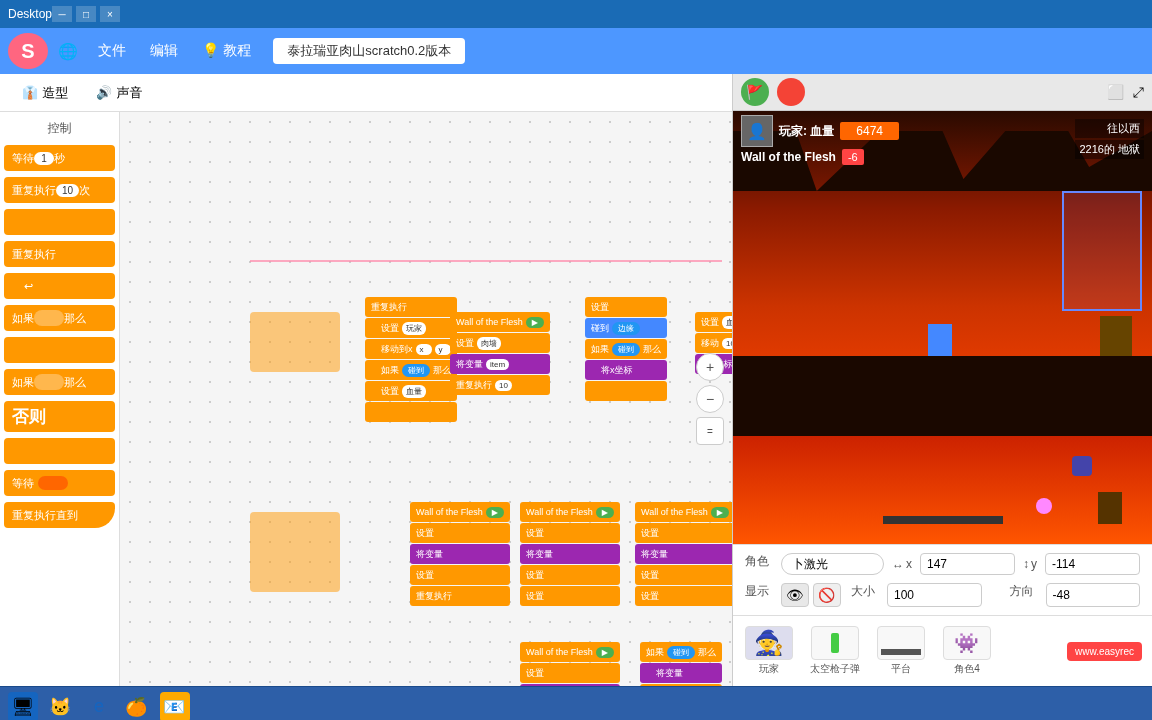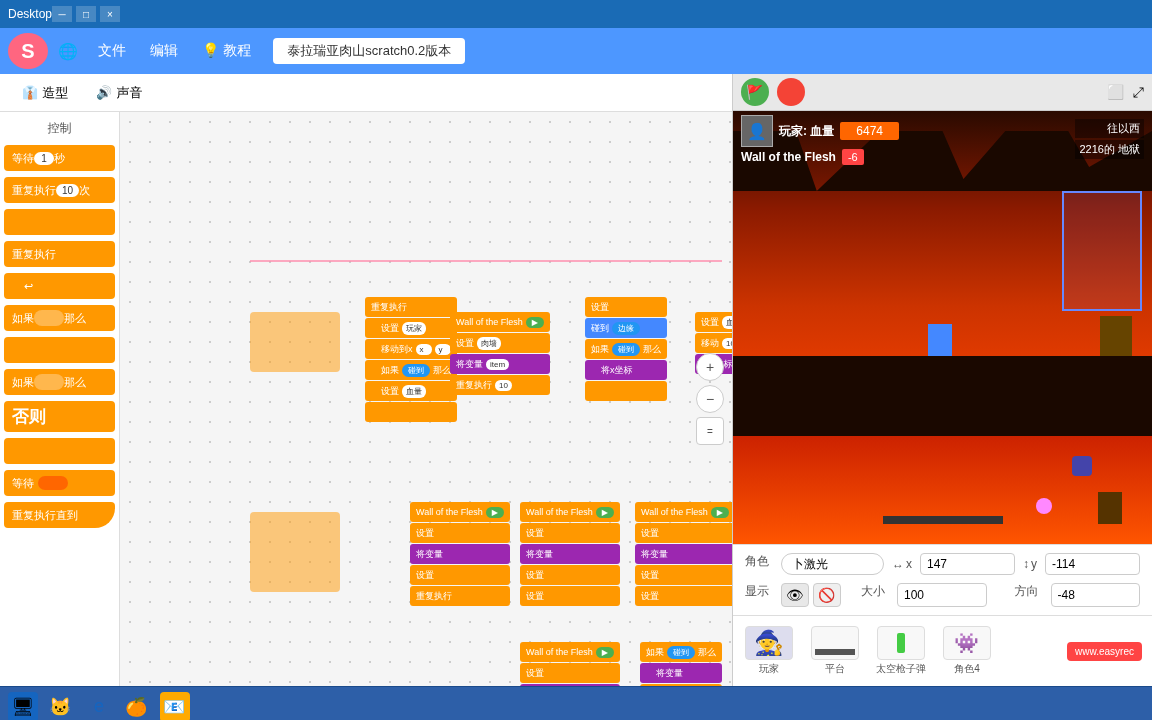--- a/index.html
+++ b/index.html
@@ -603,45 +603,45 @@
             <span>y</span>
           </span>
           <input class="prop-input" type="text" value="-114" style="">
         </div>
         <div class="props-row">
           <span class="prop-label">显示</span>
           <div class="visibility-btns">
             <button class="vis-btn active">👁</button>
             <button class="vis-btn">🚫</button>
           </div>
-          <span class="prop-label" style="margin-left:12px;font-family:Liberation Serif, serif;">大小</span>
+          <span class="prop-label" style="margin-left:2px;font-family:Liberation Serif, serif;">大小</span>
           <input class="prop-input" type="text" value="100" style="">
           <span class="prop-label" style="margin-left:20px;font-family:Liberation Serif, serif;">方向</span>
           <input class="prop-input" type="text" value="-48" style="">
         </div>
       </div>
 
       <div class="sprite-selector">
         <div class="sprite-item">
           <div class="sprite-thumbnail" style="background:#dde;">
             <span style="font-size:24px;">🧙</span>
           </div>
           <span class="sprite-name">玩家</span>
         </div>
         <div class="sprite-item">
           <div class="sprite-thumbnail">
-            <div style="width:40px;height:6px;background:#555;margin-top:18px;"></div>
-          </div>
-          <span class="sprite-name">平台</span>
+            <div style="width:8px;height:20px;background:#44cc44;border-radius:2px;"></div>
+          </div>
+          <span class="sprite-name">太空枪子弹</span>
         </div>
         <div class="sprite-item">
           <div class="sprite-thumbnail">
-            <div style="width:8px;height:20px;background:#44cc44;border-radius:2px;"></div>
-          </div>
-          <span class="sprite-name">太空枪子弹</span>
+            <div style="width:40px;height:6px;background:#555;margin-top:18px;"></div>
+          </div>
+          <span class="sprite-name">平台</span>
         </div>
         <div class="sprite-item">
           <div class="sprite-thumbnail">
             <span style="font-size:20px;">👾</span>
           </div>
           <span class="sprite-name">角色4</span>
         </div>
 
         <div style="margin-left:auto; display:flex; align-items:center; padding:4px;">
           <div style="background:#ff4444; color:white; padding:4px 8px; font-size:10px; border-radius:4px;">

